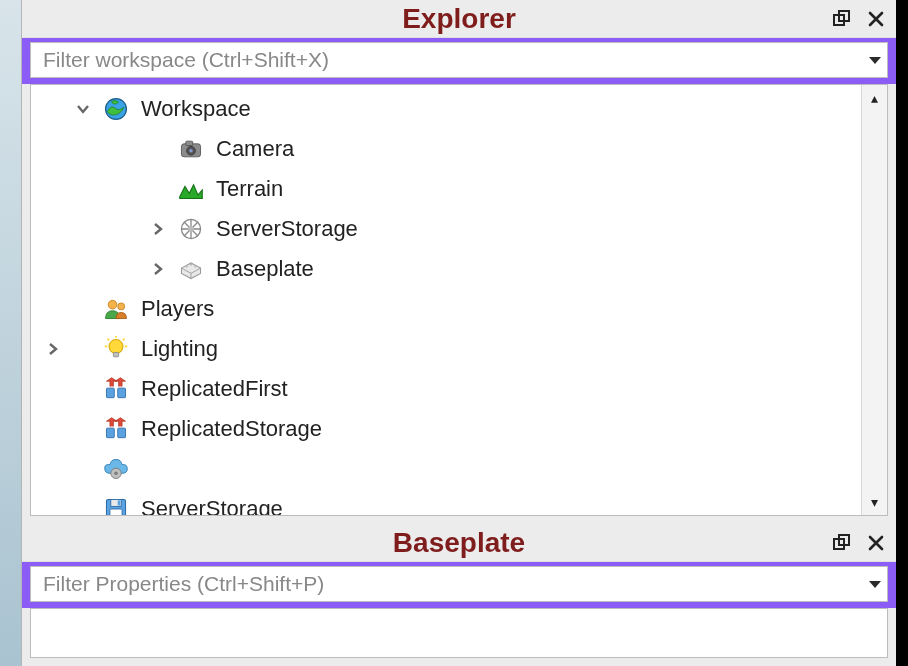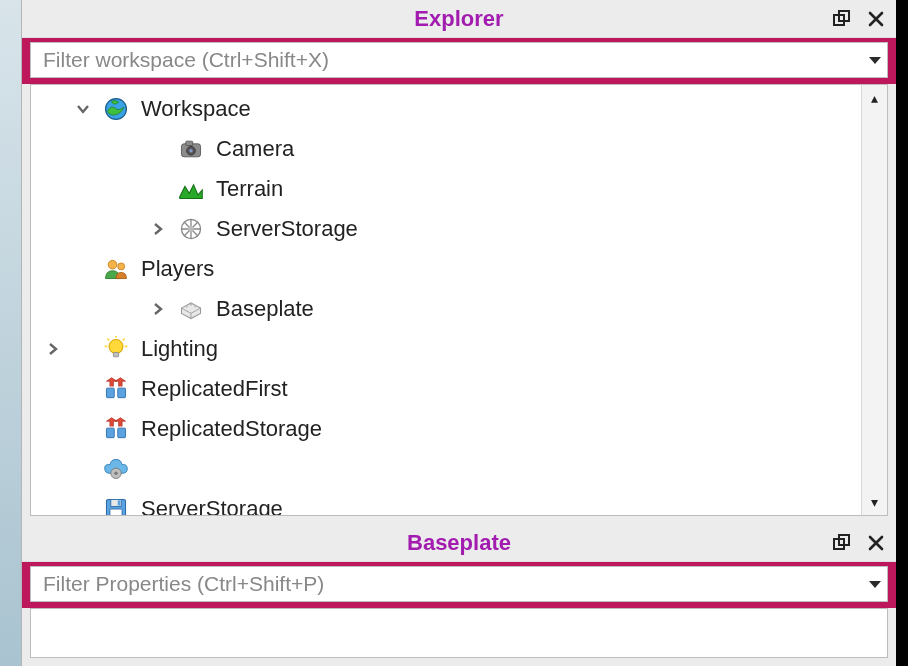--- a/index.html
+++ b/index.html
@@ -34,23 +34,23 @@
   .panel-header {
     height: 38px;
     display: flex;
     align-items: center;
     justify-content: center;
     background: #ececec;
     position: relative;
     border-bottom: 1px solid #e0e0e0;
   }
   .panel-header .title {
-    font-size: 22px;
+    font-size: 28px;
     font-weight: 600;
-    color: #a21caf;
+    color: #7f1d1d;
   }
   .panel-header .btns {
     position: absolute;
     right: 10px;
     top: 0;
     height: 100%;
     display: flex;
     align-items: center;
     gap: 14px;
   }
@@ -62,21 +62,21 @@
     cursor: pointer;
     color: #2a2a2a;
     font-size: 18px;
     font-weight: 700;
     line-height: 1;
   }
 
   
   .filter-row {
     padding: 4px 8px 6px 8px;
-    background: #be185d;
+    background: #8b5cf6;
   }
   .filter-box {
     position: relative;
     height: 36px;
     background: #fff;
     border: 1px solid #bdbdbd;
     display: flex;
     align-items: center;
     padding: 0 28px 0 10px;
   }
@@ -265,49 +265,49 @@
               <g fill="none" stroke="#888" stroke-width="1.5">
                 <circle cx="15" cy="15" r="11"></circle>
                 <path d="M15 4 L15 26 M4 15 L26 15 M7 7 L23 23 M23 7 L7 23"></path>
               </g>
               <circle cx="15" cy="15" r="3.5" fill="#bbb"></circle>
             </svg>
           </span>
           <span class="label">ServerStorage</span>
         </div>
 
-        <div class="tree-row indent-0">
-          <span class="expander empty"></span>
-          <span class="node-icon">
-            <svg viewBox="0 0 30 30" width="26" height="26">
-              <circle cx="11" cy="10" r="5" fill="#f4b24a" stroke="#c48020" stroke-width="1"></circle>
-              <path d="M3 26 Q3 17 11 17 Q19 17 19 26 Z" fill="#4aa84a" stroke="#2a7a2a" stroke-width="1"></path>
-              <circle cx="21" cy="12" r="4" fill="#f4b24a" stroke="#c48020" stroke-width="1"></circle>
-              <path d="M15 26 Q15 19 21 19 Q27 19 27 26 Z" fill="#d77f2a" stroke="#a85a10" stroke-width="1"></path>
-            </svg>
-          </span>
-          <span class="label">Players</span>
-        </div>
-
         <div class="tree-row indent-1">
           <span class="expander">
             <svg class="chev" viewBox="0 0 14 14">
                 <polyline points="4,2 10,7 4,12"></polyline>
               </svg>
           </span>
           <span class="node-icon">
             <svg viewBox="0 0 30 30" width="26" height="26">
               <path d="M4 14 L15 8 L26 14 L26 20 L15 26 L4 20 Z" fill="#e8e8e8" stroke="#9a9a9a" stroke-width="1.2"></path>
               <path d="M4 14 L15 20 L26 14 M15 20 L15 26" fill="none" stroke="#9a9a9a" stroke-width="1"></path>
               <circle cx="10" cy="12" r="1.3" fill="#bbb"></circle>
               <circle cx="15" cy="10" r="1.3" fill="#bbb"></circle>
               <circle cx="20" cy="12" r="1.3" fill="#bbb"></circle>
             </svg>
           </span>
           <span class="label">Baseplate</span>
+        </div>
+
+        <div class="tree-row indent-0">
+          <span class="expander empty"></span>
+          <span class="node-icon">
+            <svg viewBox="0 0 30 30" width="26" height="26">
+              <circle cx="11" cy="10" r="5" fill="#f4b24a" stroke="#c48020" stroke-width="1"></circle>
+              <path d="M3 26 Q3 17 11 17 Q19 17 19 26 Z" fill="#4aa84a" stroke="#2a7a2a" stroke-width="1"></path>
+              <circle cx="21" cy="12" r="4" fill="#f4b24a" stroke="#c48020" stroke-width="1"></circle>
+              <path d="M15 26 Q15 19 21 19 Q27 19 27 26 Z" fill="#d77f2a" stroke="#a85a10" stroke-width="1"></path>
+            </svg>
+          </span>
+          <span class="label">Players</span>
         </div>
 
         <div class="tree-row indent-0">
           <span class="expander" style="margin-left:-30px; margin-right:36px;">
             <svg class="chev" viewBox="0 0 14 14">
                 <polyline points="4,2 10,7 4,12"></polyline>
               </svg>
           </span>
           <span class="node-icon">
             <svg viewBox="0 0 30 30" width="26" height="26">

